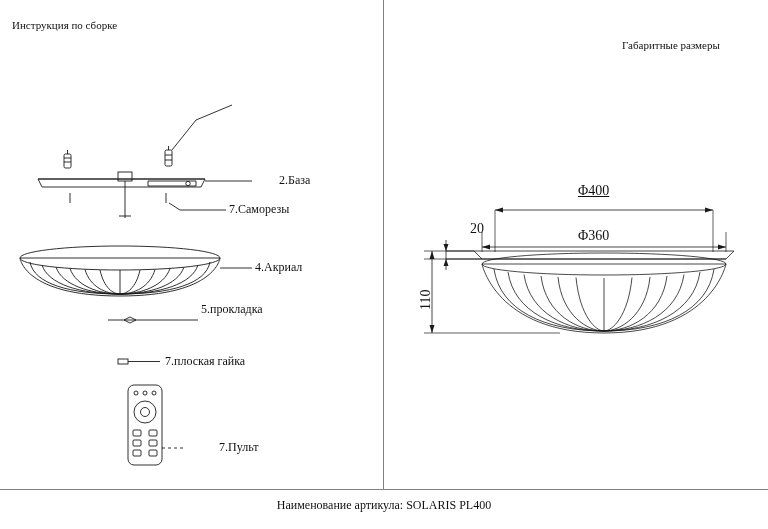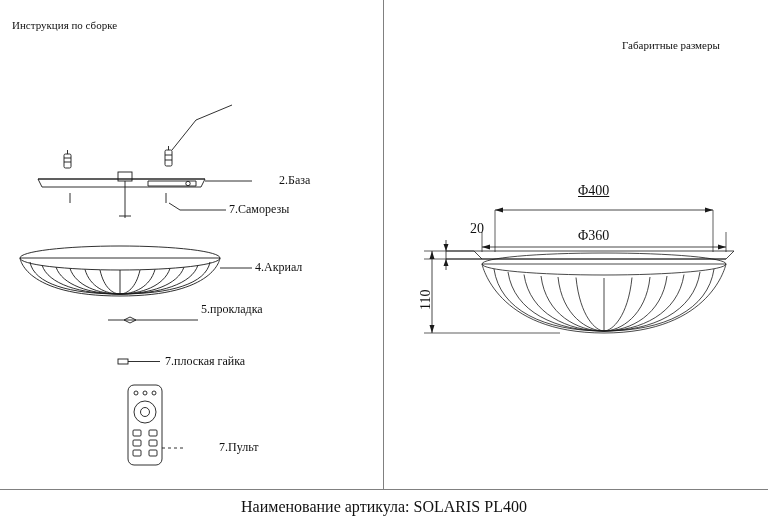--- a/index.html
+++ b/index.html
@@ -44,21 +44,21 @@
     white-space: nowrap;
   }
   .hdr-left { left: 12px; top: 19px; }
   .hdr-right { left: 622px; top: 19px; margin-top: 20px; }
   .footer {
     position: absolute;
     left: 0;
     top: 498px;
     width: 768px;
     text-align: center;
-    font-size: 16px;
+    font-size: 12px;
     color: #111;
   }
   .lbl {
     position: absolute;
     font-size: 12px;
     color: #111;
     line-height: 15px;
     white-space: nowrap;
   }
   .lbl-multi { white-space: normal; width: 120px; }

